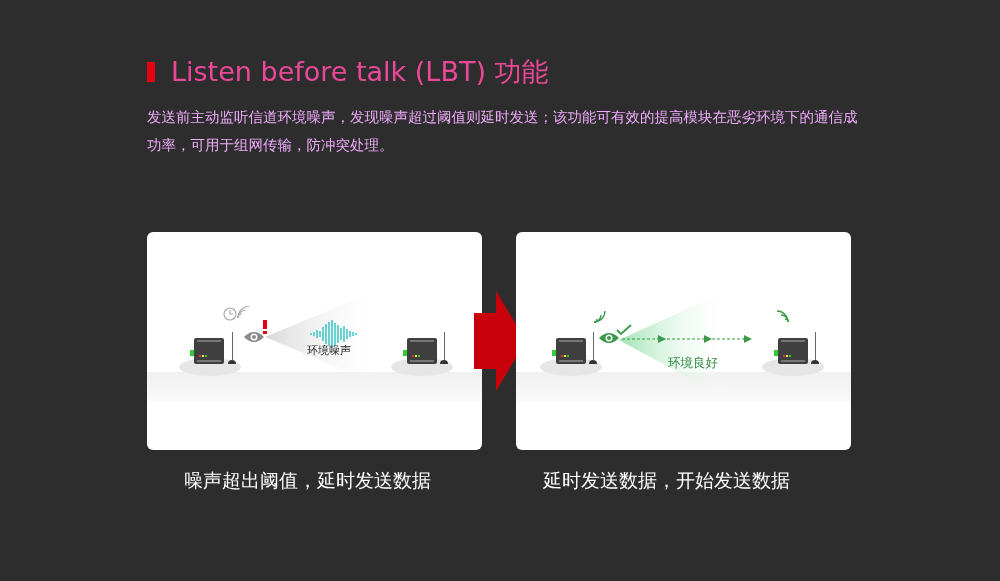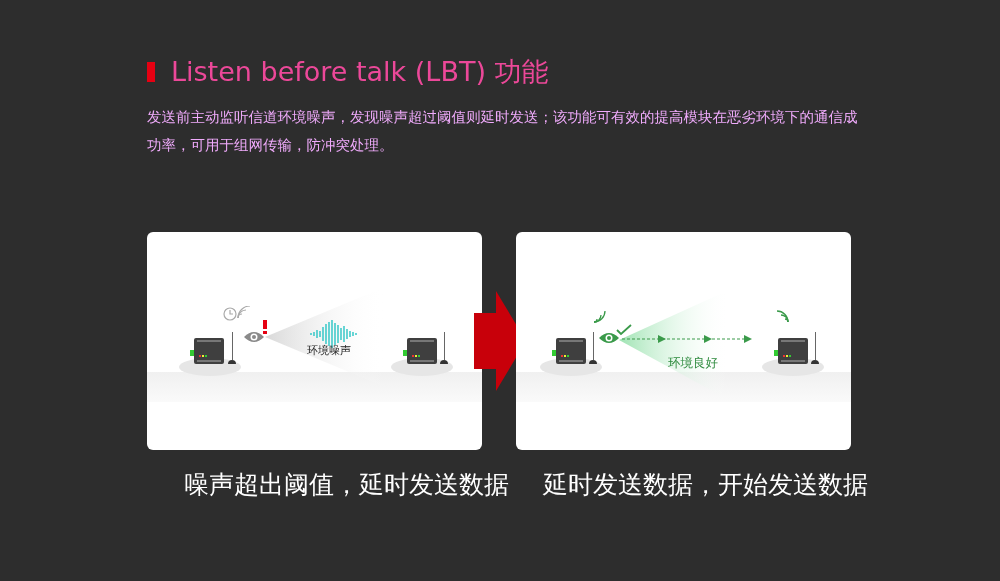--- a/index.html
+++ b/index.html
@@ -17,21 +17,21 @@
   .device .top { position:absolute; left:3px; right:3px; top:2px; height:2px; border-top:2px solid #777; }
   .device .bot { position:absolute; left:3px; right:3px; bottom:2px; height:0; border-bottom:2px solid #777; }
   .device .led { position:absolute; left:5px; bottom:7px; width:2px; height:2px; background:#e33; box-shadow:3px 0 0 #ee3, 6px 0 0 #3c3; }
   .device .side { position:absolute; left:-4px; top:12px; width:4px; height:6px; background:#3c3; }
   .antenna { position:absolute; width:1px; height:28px; background:#666; }
   .antenna-base { position:absolute; width:8px; height:4px; background:#333; border-radius:4px 4px 0 0; }
   .cone { position:absolute; }
   .label-noise { position:absolute; left:160px; top:111px; font-size:11px; color:#222; }
   .label-good { position:absolute; left:152px; top:123px; font-size:12.5px; color:#2e8b3e; }
   .arrow { position:absolute; left:474px; top:291px; }
-  .caption { position:absolute; top:468px; font-size:25px; color:#fff; white-space:nowrap; }
+  .caption { position:absolute; top:468px; font-size:19px; color:#fff; white-space:nowrap; }
   .caption.left { left:184px; }
   .caption.right { left:543px; }
   .icon { position:absolute; }
 </style>
 </head>
 <body>
 
 <div class="title-bar"></div>
 <div class="title">Listen before talk (LBT) 功能</div>
 <div class="desc">发送前主动监听信道环境噪声，发现噪声超过阈值则延时发送；该功能可有效的提高模块在恶劣环境下的通信成功率，可用于组网传输，防冲突处理。</div>

